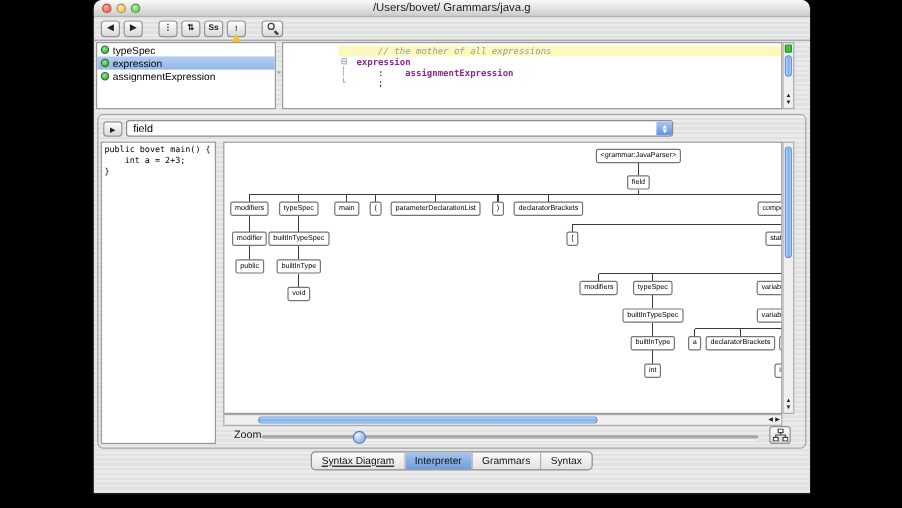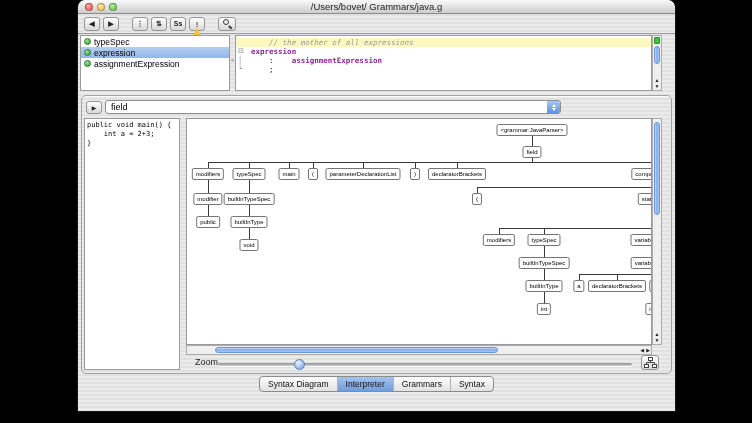--- a/index.html
+++ b/index.html
@@ -38,21 +38,21 @@
 
   
   .rules-pane { position:absolute; left:2px; top:35px; width:150px; height:56px; background:#fff; border:1px solid #9a9a9a; overflow:hidden; }
   .rule-row { display:flex; align-items:center; height:11px; padding-left:3px; gap:3px; font-size:8.5px; color:#000; }
   .rule-row.selected { background:linear-gradient(#b3cdf0,#94b7e8); }
   .rule-icon { width:7px; height:7px; border-radius:50%; flex:none;
     background:radial-gradient(circle at 35% 30%,#9fe59f,#2f9e2f); border:1px solid #267a26; }
   .splitter { position:absolute; left:152px; top:35px; width:5px; height:56px; }
   .splitter::after { content:""; position:absolute; left:0.5px; top:24px; width:3px; height:3px; border-radius:50%; background:#b5b5b5; box-shadow:0 1px 0 #fff; }
 
-  .editor-pane { position:absolute; left:157px; top:35px; width:417px; height:56px; background:#fff; border:1px solid #9a9a9a; overflow:hidden; padding-top:2px; }
+  .editor-pane { position:absolute; left:157px; top:35px; width:417px; height:56px; background:#fff; border:1px solid #9a9a9a; overflow:hidden; padding-top:2px;padding-left:46px; }
   .ed-line { position:relative; white-space:pre; font-family:"DejaVu Sans Mono",monospace; font-size:7.5px; line-height:9px; height:9px; padding-left:15px; }
   .ed-line.hl { background:#fcf8c0; }
   .fold { position:absolute; left:2px; top:0; width:11px; font-family:"DejaVu Sans","DejaVu Sans Mono",sans-serif; font-size:7px; line-height:9px; color:#8a8a8a; }
   .seg-comment { color:#9a9a9a; font-style:italic; }
   .seg-rule { color:#8a2990; font-weight:bold; }
   .seg-plain { color:#111; }
 
   .ed-sb { position:absolute; left:574px; top:35px; width:10px; height:56px; background:#efefef; border:1px solid #ababab; }
   .ed-health { position:absolute; left:1px; top:1px; width:6px; height:7px; background:#3fc43f; border:1px solid #2a8f2a; border-radius:1px; }
   .vthumb { position:absolute; left:1px; width:6px; border-radius:3px;
@@ -92,21 +92,21 @@
     background:linear-gradient(#8f8f8f,#cfcfcf); box-shadow:0 1px 0 #fff; }
   .zoom-thumb { position:absolute; left:216px; top:359px; width:11px; height:11px; border-radius:50%;
     background:radial-gradient(circle at 35% 30%,#eaf2fc,#6f9ce4); border:1px solid #5880c0; }
   .tree-btn { position:absolute; left:563px; top:355px; width:18px; height:15px; border:1px solid #969696; border-radius:3px;
     background:linear-gradient(#ffffff,#d8d8d8); display:flex; align-items:center; justify-content:center; }
 
   
   .tabs { position:absolute; left:0; right:0; top:376px; display:flex; justify-content:center; }
   .tabbar { display:inline-flex; border:1px solid #8b8b8b; border-radius:4px; overflow:hidden; background:linear-gradient(#fcfcfc,#e2e2e2); }
   .tab { padding:2px 8px; font-size:8.5px; color:#111; border-left:1px solid #b2b2b2; line-height:10px; }
-  .tab:first-child { border-left:none; }
+  .tab:first-child { border-left:none;text-decoration:underline; }
   .tab.selected { background:linear-gradient(#a5c4ee,#6f9ddd); }
 
   
   .statusbar { position:absolute; left:0; top:393px; width:100%; height:18px; border-top:1px solid #8e8e8e;
     background:linear-gradient(#e8e8e8,#c2c2c2); box-shadow:inset 0 1px 0 #fff; }
   .cell { position:absolute; top:2px; height:13px; background:#fff; border:1px solid #9a9a9a; font-size:9px; line-height:11px; padding:0 3px; color:#111; }
   .grip { position:absolute; right:1px; bottom:1px; width:12px; height:12px;
     background:repeating-linear-gradient(135deg,transparent 0 2px,#979797 2px 3px,transparent 3px 4px); }
 </style>
 </head>
@@ -189,21 +189,21 @@
       <span>▶</span>
     </div>
   <div class="combo">
     <span class="combo-value">field</span>
     <span class="combo-cap">
         <span class="tri-up"></span>
         <span class="tri-down"></span>
       </span>
   </div>
 
-  <div class="input-pane"><div>public void main() {</div><div>    int a = 2+3;</div><div>}</div></div>
+  <div class="input-pane"><div>public bovet main() {</div><div>    int a = 2+3;</div><div>}</div></div>
 
   <div class="tree-pane">
     <svg width="500" height="227">
         <line x1="345" y1="17" x2="345" y2="21"></line>
         <line x1="345" y1="21" x2="345" y2="21"></line>
         <line x1="345" y1="21" x2="345" y2="27"></line>
         <line x1="345" y1="39" x2="345" y2="43"></line>
         <line x1="21" y1="43" x2="476" y2="43"></line>
         <line x1="21" y1="43" x2="21" y2="49"></line>
         <line x1="62" y1="43" x2="62" y2="49"></line>

